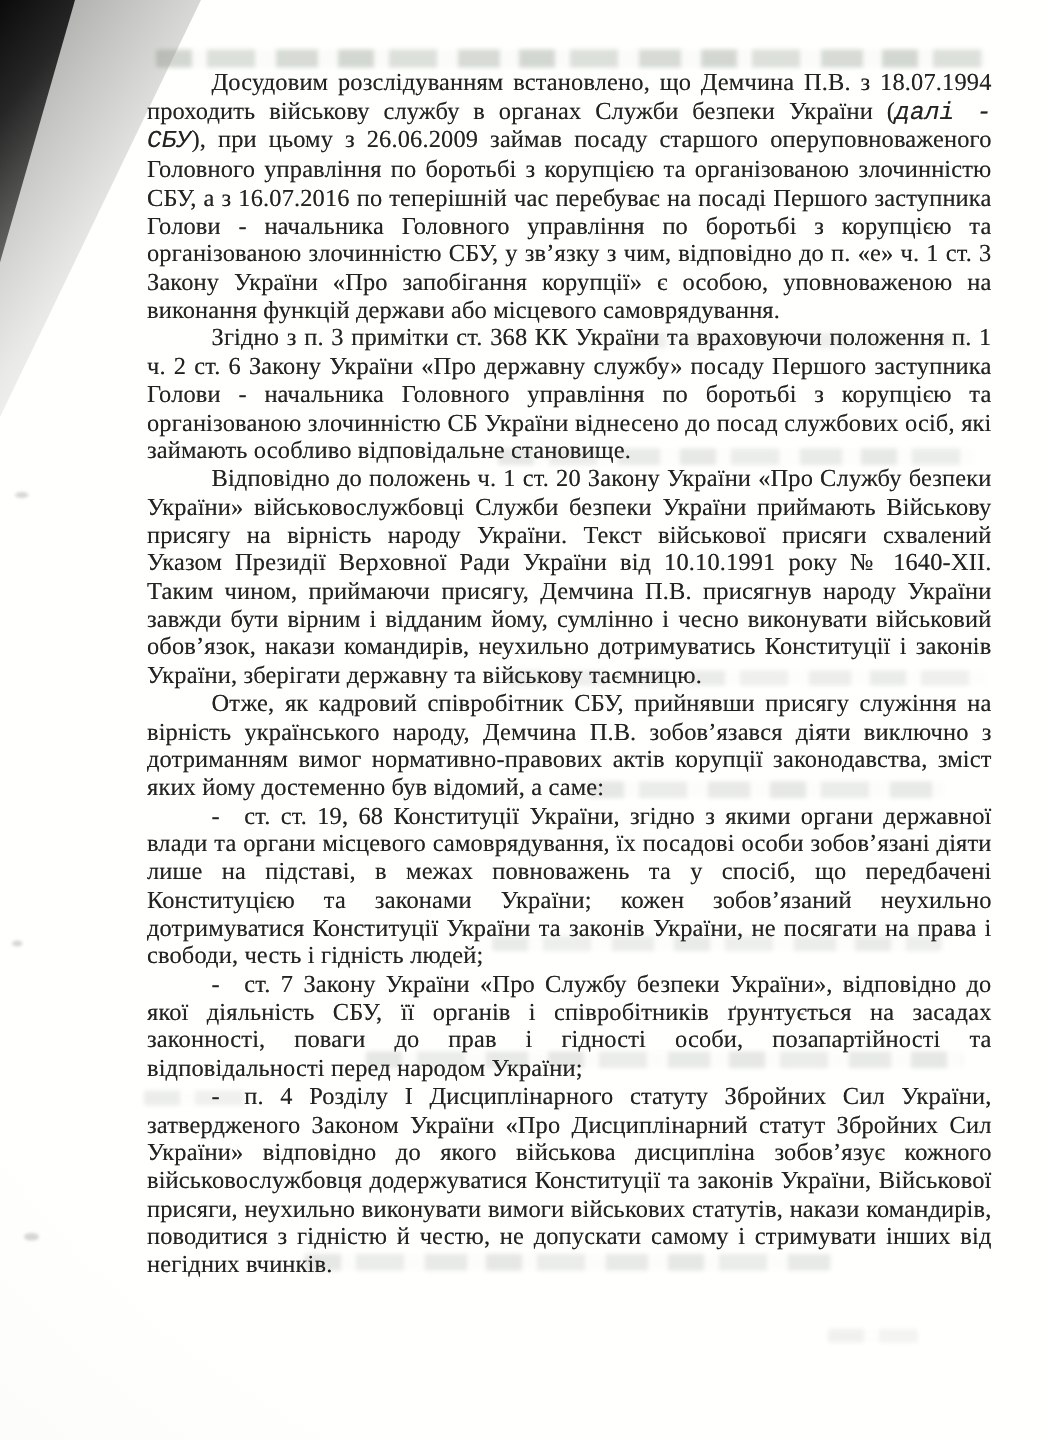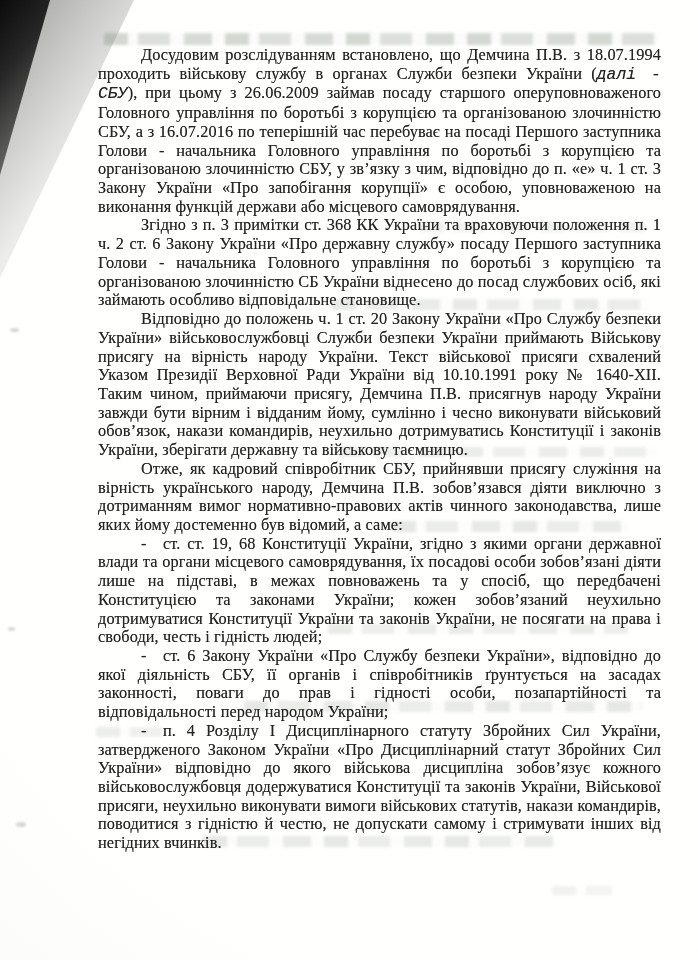--- a/index.html
+++ b/index.html
@@ -110,19 +110,19 @@
   <div class="ghost g10"></div>
 
   <div class="speck s1"></div>
   <div class="speck s2"></div>
   <div class="speck s3"></div>
 
   <div class="textblock">
     <p><span>Досудовим розслідуванням встановлено, що Демчина П.В. з 18.07.1994 проходить військову службу в органах Служби безпеки України (</span><em>далі - СБУ</em><span>), при цьому з 26.06.2009 займав посаду старшого оперуповноваженого Головного управління по боротьбі з корупцією та організованою злочинністю СБУ, а з 16.07.2016 по теперішній час перебуває на посаді Першого заступника Голови - начальника Головного управління по боротьбі з корупцією та організованою злочинністю СБУ, у зв’язку з чим, відповідно до п. «е» ч. 1 ст. 3 Закону України «Про запобігання корупції» є особою, уповноваженою на виконання функцій держави або місцевого самоврядування.</span></p>
     <p>Згідно з п. 3 примітки ст. 368 КК України та враховуючи положення п. 1 ч. 2 ст. 6 Закону України «Про державну службу» посаду Першого заступника Голови - начальника Головного управління по боротьбі з корупцією та організованою злочинністю СБ України віднесено до посад службових осіб, які займають особливо відповідальне становище.</p>
     <p>Відповідно до положень ч. 1 ст. 20 Закону України «Про Службу безпеки України» військовослужбовці Служби безпеки України приймають Військову присягу на вірність народу України. Текст військової присяги схвалений Указом Президії Верховної Ради України від 10.10.1991 року № 1640-XII. Таким чином, приймаючи присягу, Демчина П.В. присягнув народу України завжди бути вірним і відданим йому, сумлінно і чесно виконувати військовий обов’язок, накази командирів, неухильно дотримуватись Конституції і законів України, зберігати державну та військову таємницю.</p>
-    <p>Отже, як кадровий співробітник СБУ, прийнявши присягу служіння на вірність українського народу, Демчина П.В. зобов’язався діяти виключно з дотриманням вимог нормативно-правових актів чинного законодавства, лише яких йому достеменно був відомий, а саме:</p>
+    <p>Отже, як кадровий співробітник СБУ, прийнявши присягу служіння на вірність українського народу, Демчина П.В. зобов’язався діяти виключно з дотриманням вимог нормативно-правових актів корупції законодавства, зміст яких йому достеменно був відомий, а саме:</p>
     <p>- ст. ст. 19, 68 Конституції України, згідно з якими органи державної влади та органи місцевого самоврядування, їх посадові особи зобов’язані діяти лише на підставі, в межах повноважень та у спосіб, що передбачені Конституцією та законами України; кожен зобов’язаний неухильно дотримуватися Конституції України та законів України, не посягати на права і свободи, честь і гідність людей;</p>
-    <p>- ст. 6 Закону України «Про Службу безпеки України», відповідно до якої діяльність СБУ, її органів і співробітників ґрунтується на засадах законності, поваги до прав і гідності особи, позапартійності та відповідальності перед народом України;</p>
+    <p>- ст. 7 Закону України «Про Службу безпеки України», відповідно до якої діяльність СБУ, її органів і співробітників ґрунтується на засадах законності, поваги до прав і гідності особи, позапартійності та відповідальності перед народом України;</p>
     <p>- п. 4 Розділу I Дисциплінарного статуту Збройних Сил України, затвердженого Законом України «Про Дисциплінарний статут Збройних Сил України» відповідно до якого військова дисципліна зобов’язує кожного військовослужбовця додержуватися Конституції та законів України, Військової присяги, неухильно виконувати вимоги військових статутів, накази командирів, поводитися з гідністю й честю, не допускати самому і стримувати інших від негідних вчинків.</p>
   </div>
 
 </div>
 
 </body></html>

